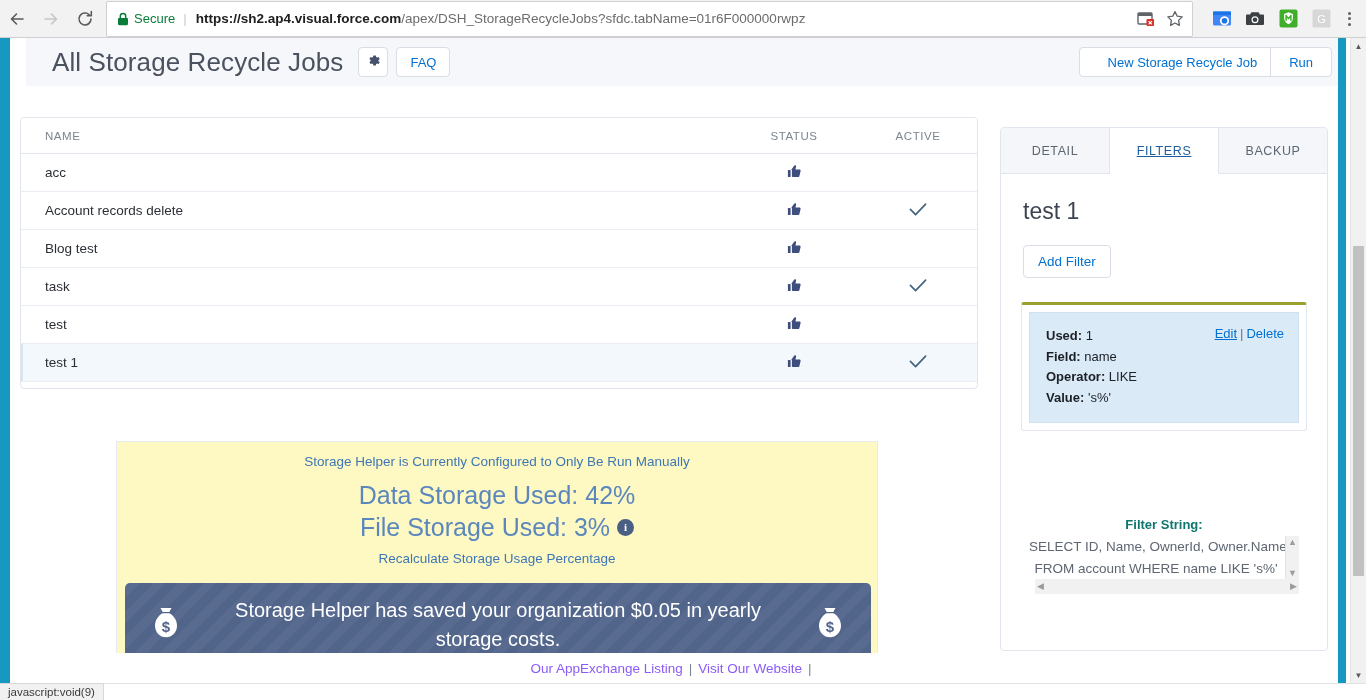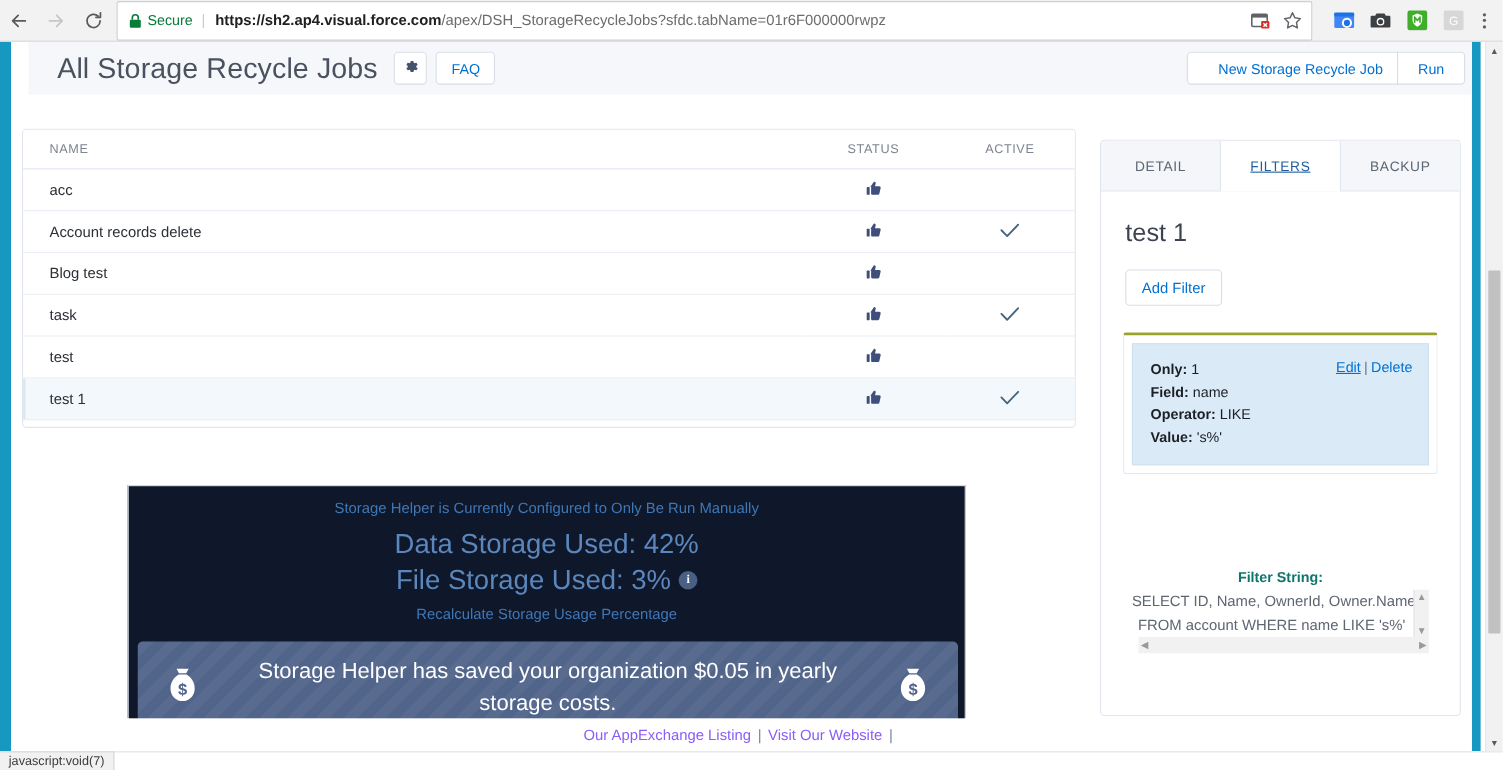--- a/index.html
+++ b/index.html
@@ -108,21 +108,21 @@
   #jobs-table tbody td.c-name { padding-left: 24px; }
   #jobs-table tbody td.c-status, #jobs-table tbody td.c-active { text-align:center; }
   #jobs-table tbody tr.selected td { background: #f2f8fb; }
   #jobs-table tbody tr.selected td:first-child { box-shadow: inset 2px 0 0 #d9e4ec; }
   .thumb { color: #3f4f7d; font-size: 17px; line-height: 1; display:inline-block; }
   .checkmark { color: #46647e; display:inline-block; }
 
   
   #storage-panel {
     position: absolute; left: 106px; top: 403px; width: 762px; height: 235px;
-    background: #0f172a; border: 1px solid #e6ebf2;
+    background: #fef9c3; border: 1px solid #e6ebf2;
   }
   #storage-sub {
     text-align: center; color: #3f77b5; font-size: 13.5px;
     padding-top: 12px;
   }
   .storage-line {
     text-align: center; color: #5b87bd; font-size: 25px; font-weight: 300;
     line-height: 32px; margin-top: 10px;
   }
   .storage-line.second { margin-top: 0px; }
@@ -472,21 +472,21 @@
 
       <div id="panel-body">
         <div id="panel-record-name">test 1</div>
         <div id="add-filter-btn">Add Filter</div>
 
         <div id="filter-card-wrap">
           <div id="filter-card">
             <div id="filter-actions">
               <a class="edit">Edit</a><span class="sep">|</span><a>Delete</a>
             </div>
-            <div class="frow"><b>Only:</b> <span>1</span></div>
+            <div class="frow"><b>Used:</b> <span>1</span></div>
             <div class="frow"><b>Field:</b> <span>name</span></div>
             <div class="frow"><b>Operator:</b> <span>LIKE</span></div>
             <div class="frow"><b>Value:</b> <span>'s%'</span></div>
           </div>
         </div>
 
         <div id="filter-string-label">Filter String:</div>
         <div id="filter-string-box">
           <div id="fs-text">
             <div>SELECT ID, Name, OwnerId, Owner.Name</div>
@@ -514,14 +514,14 @@
   </div>
 </div>
 
 <div id="page-scrollbar">
   <div class="sb-arrow">▲</div>
   <div id="sb-thumb"></div>
   <div class="sb-arrow" id="sb-arrow-down">▼</div>
 </div>
 
 <div id="status-bar">
-  <div id="status-text">javascript:void(7)</div>
+  <div id="status-text">javascript:void(9)</div>
 </div>
 
 </body></html>

